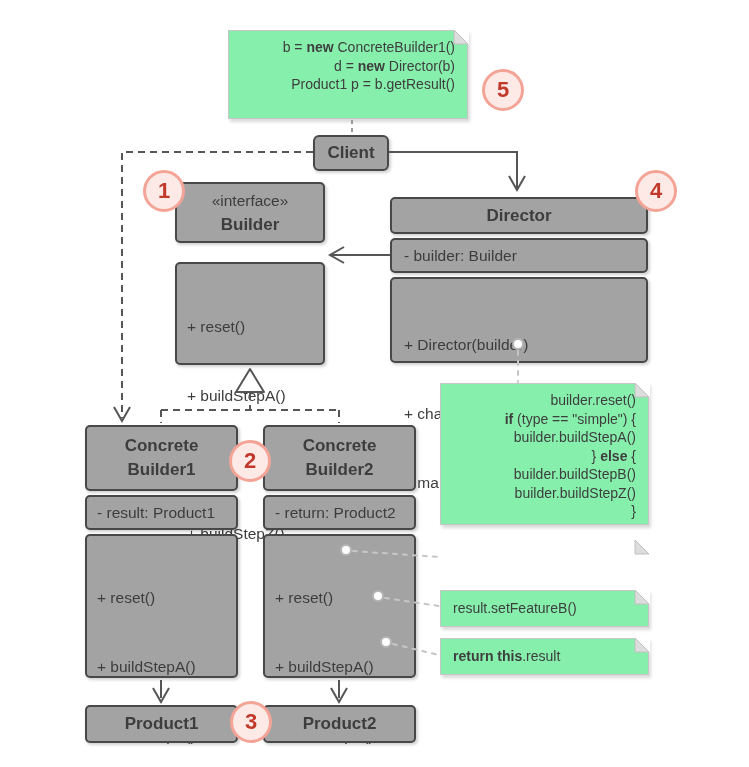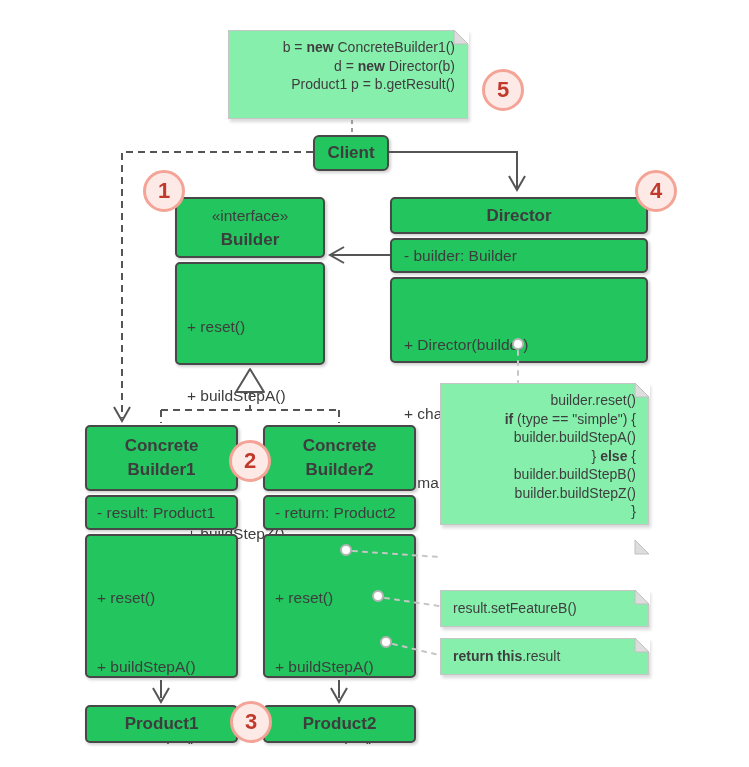--- a/index.html
+++ b/index.html
@@ -1,19 +1,19 @@
 <!DOCTYPE html>
 <html><head>
 <meta charset="utf-8">
 <style>
   html,body{margin:0;padding:0;background:#fff;}
   body{font-family:"Liberation Sans","DejaVu Sans",sans-serif;color:#3d3d3d;}
   #canvas{position:relative;width:749px;height:767px;background:#ffffff;overflow:hidden;}
 
-  .box{position:absolute;background:#22c55e;border:2px solid #484848;border-radius:5px;
+  .box{position:absolute;background:#a3a3a3;border:2px solid #484848;border-radius:5px;
        box-sizing:border-box;box-shadow:1.5px 2px 3px rgba(0,0,0,0.18);}
   .hdr{display:flex;flex-direction:column;align-items:center;justify-content:center;
        font-weight:bold;font-size:17px;line-height:24px;text-align:center;}
   .stereo{font-weight:normal;font-size:15.5px;}
   .members{padding:5px 10px;font-size:15.5px;line-height:23px;white-space:pre;}
   .dir-members{padding:8px 12px 5px 12px;}
   .attrline{display:flex;align-items:center;padding:0 10px;font-size:15.5px;}
   .flexcenter{display:flex;align-items:center;justify-content:center;font-weight:bold;font-size:17px;}
 
   .note{position:absolute;background:#86efac;border:1px solid #c6c6c6;box-sizing:border-box;
@@ -38,21 +38,21 @@
   <div class="note pad-note" style="left:228px;top:30px;width:240px;height:89px;">
     <div class="code"><span>b = </span><span class="b">new</span><span> ConcreteBuilder1()</span></div>
     <div class="code"><span>d = </span><span class="b">new</span><span> Director(b)</span></div>
     <div class="code"><span>Product1 p = b.getResult()</span></div>
   </div>
 
   <div class="box flexcenter" style="left:313px;top:135px;width:76px;height:36px;border-radius:6px;">
     <span>Client</span>
   </div>
 
-  <div class="box hdr" style="left:175px;top:197px;width:150px;height:61px;">
+  <div class="box hdr" style="left:175px;top:182px;width:150px;height:61px;">
     <span class="stereo">«interface»</span>
     <span>Builder</span>
   </div>
   <div class="box members" style="left:175px;top:262px;width:150px;height:103px;">
     <div>+ reset()</div>
     <div>+ buildStepA()</div>
     <div>+ buildStepB()</div>
     <div>+ buildStepZ()</div>
   </div>
 

